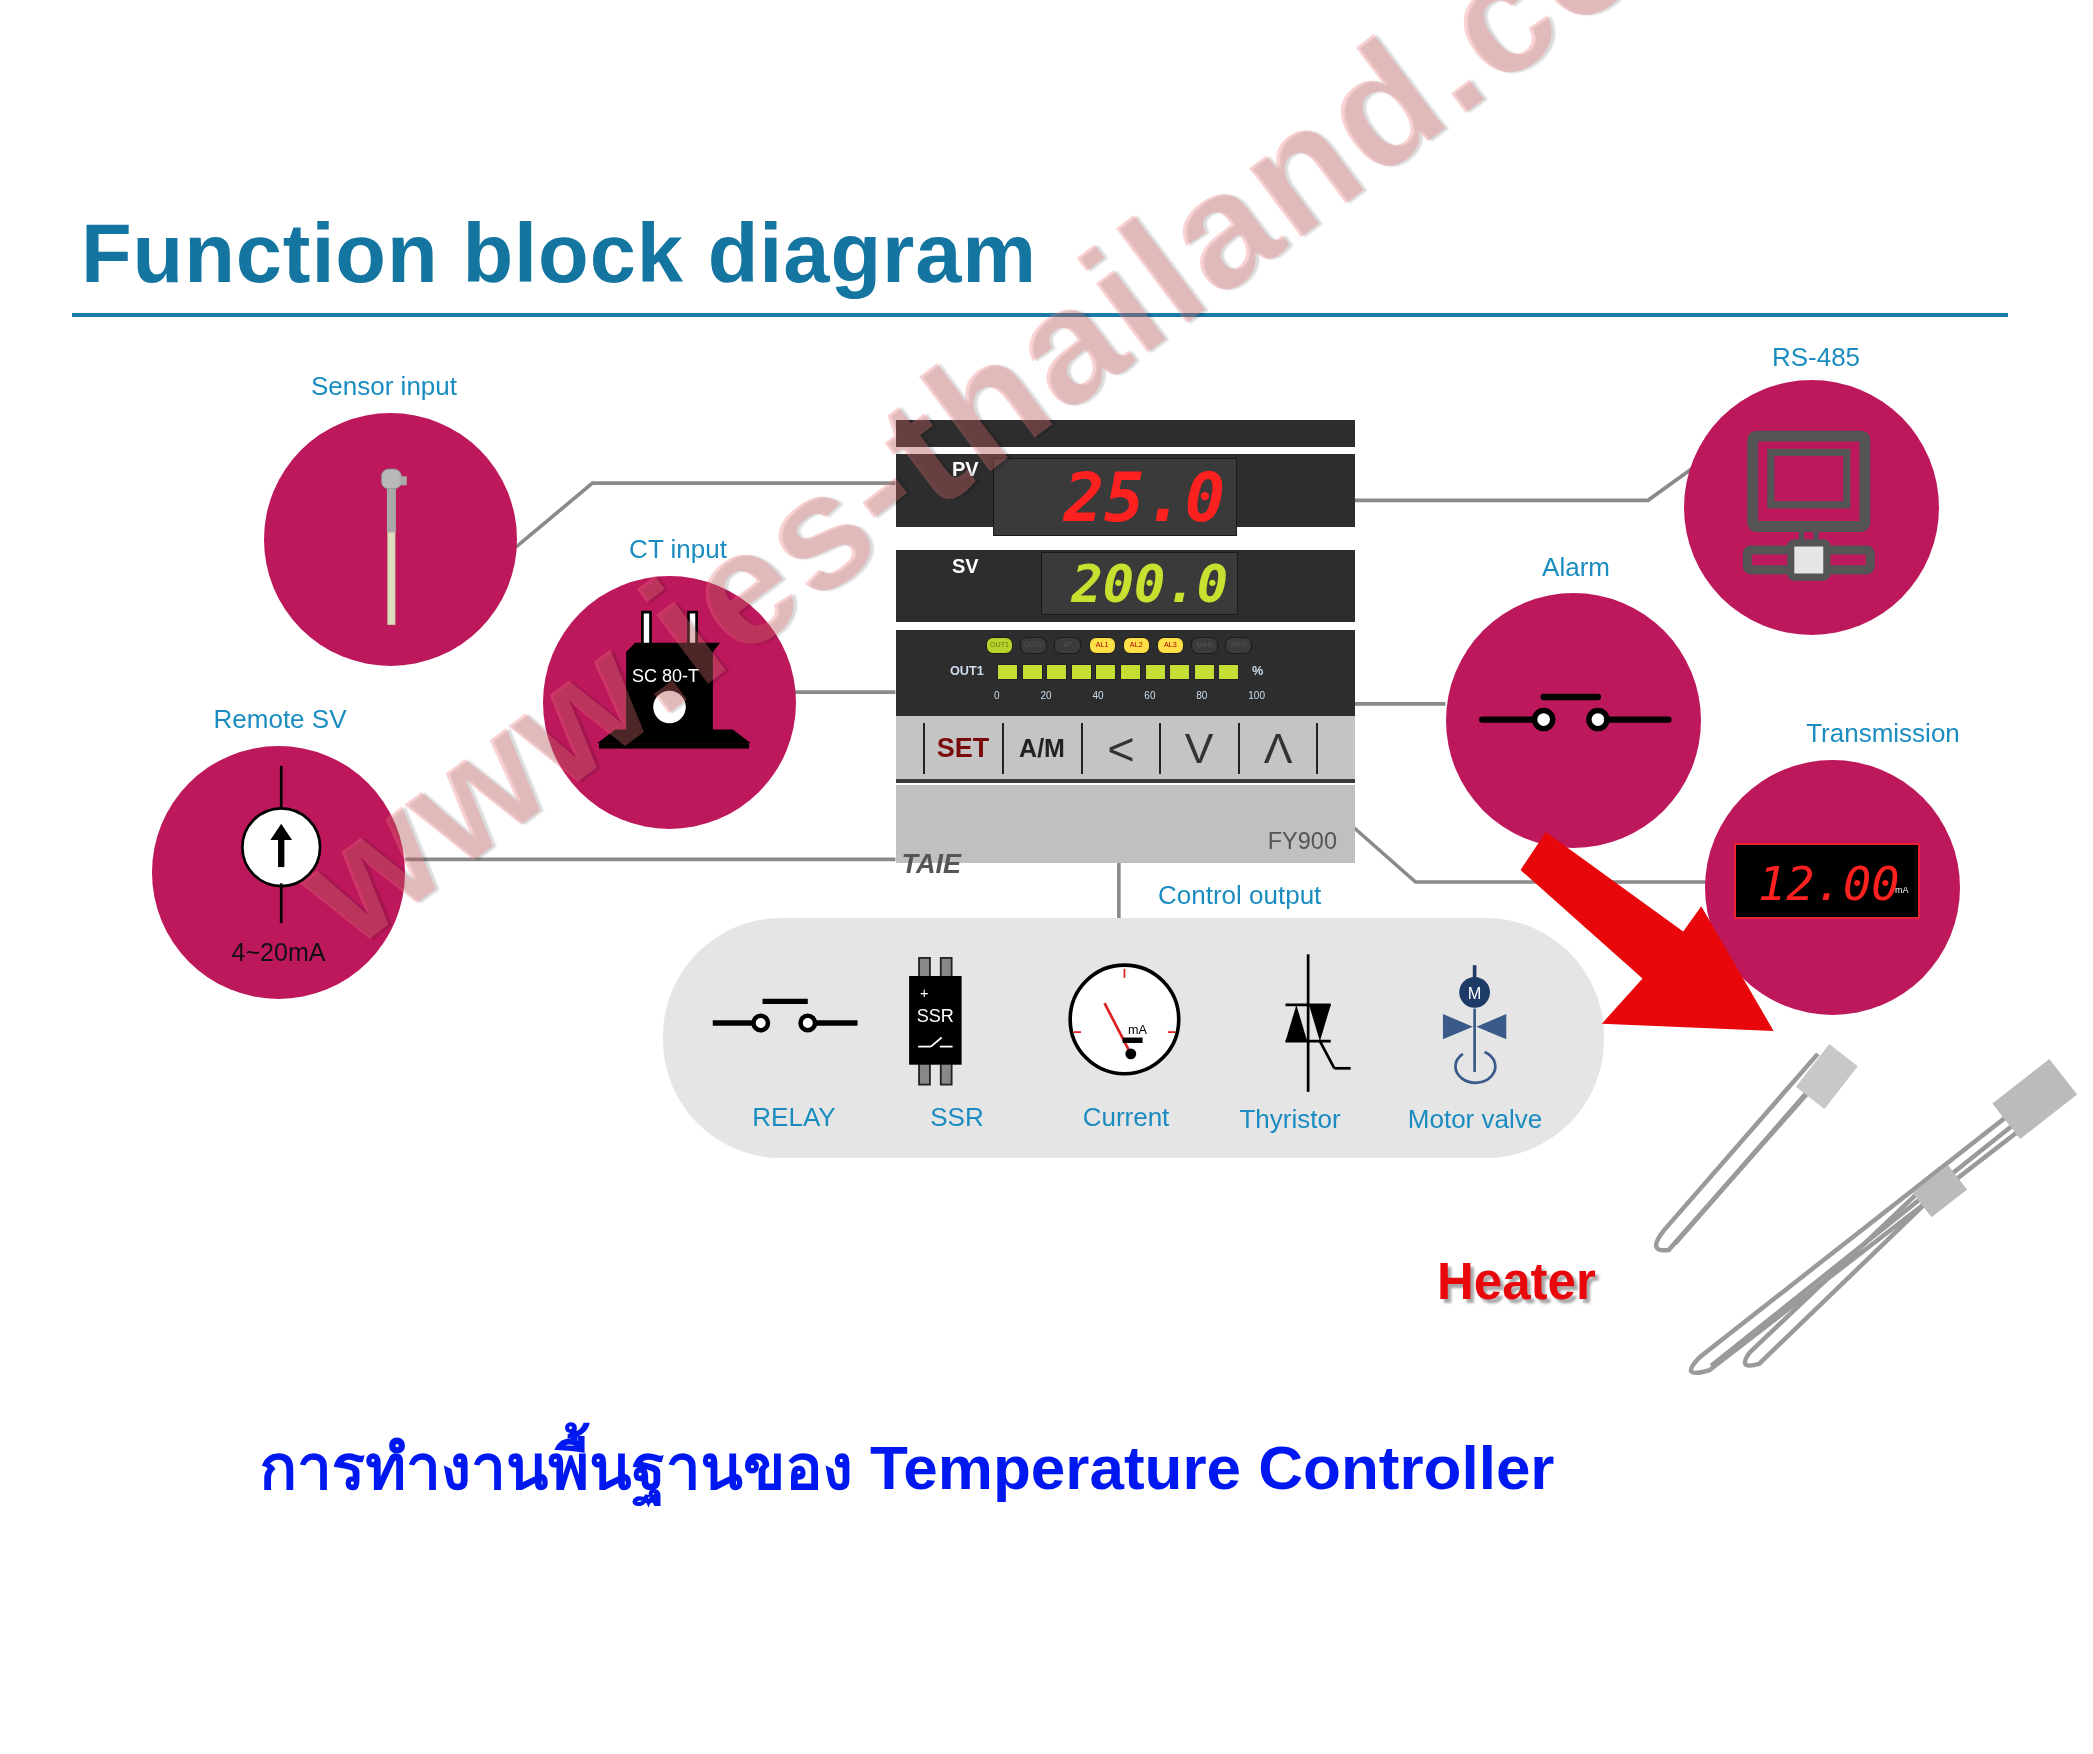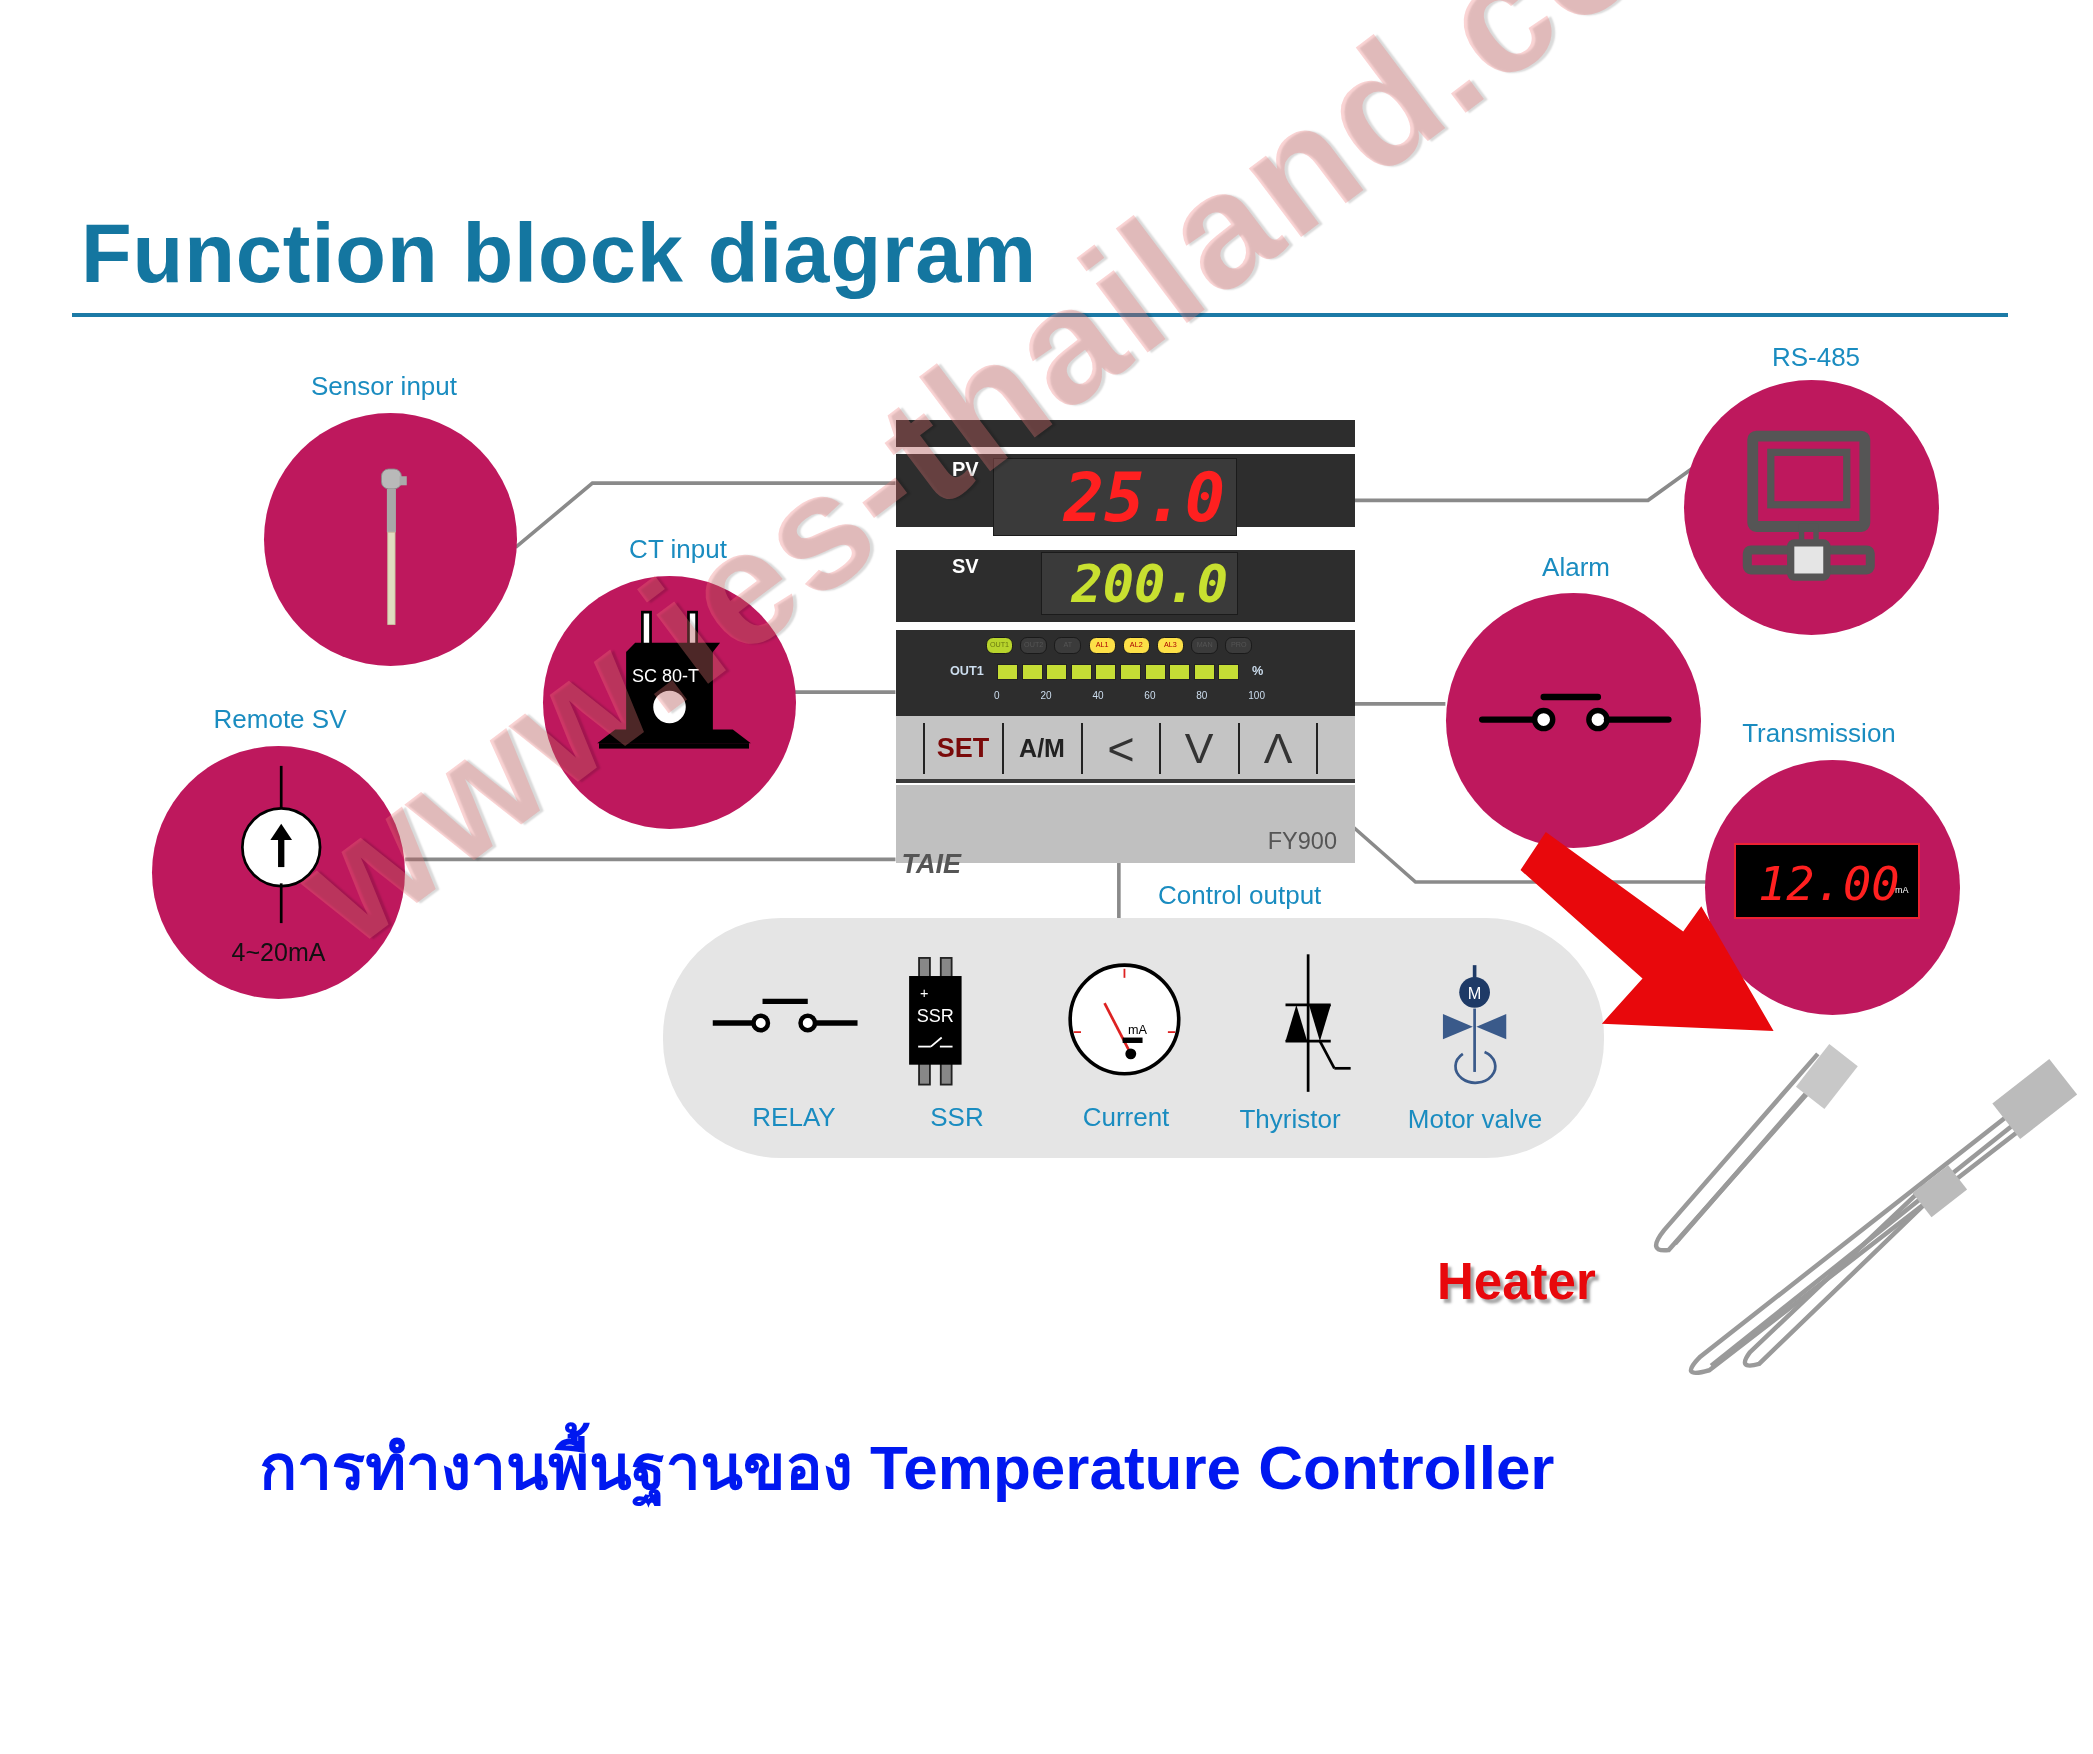--- a/index.html
+++ b/index.html
@@ -156,21 +156,21 @@
 <div class="circle" style="left:1446px;top:593px;width:255px;height:255px;">
   <svg width="255" height="255" viewBox="0 0 282 282">
     <line x1="40" y1="140" x2="98" y2="140" stroke="#000" stroke-width="7" stroke-linecap="round"></line>
     <circle cx="108" cy="140" r="10" fill="#fff" stroke="#000" stroke-width="6"></circle>
     <circle cx="168" cy="140" r="10" fill="#fff" stroke="#000" stroke-width="6"></circle>
     <line x1="178" y1="140" x2="246" y2="140" stroke="#000" stroke-width="7" stroke-linecap="round"></line>
     <line x1="108" y1="115" x2="168" y2="115" stroke="#000" stroke-width="7" stroke-linecap="round"></line>
   </svg>
 </div>
 
-<div class="lbl" style="left:1819px;top:718px;">Transmission</div>
+<div class="lbl" style="left:1883px;top:718px;">Transmission</div>
 <div class="circle" style="left:1705px;top:760px;width:255px;height:255px;">
   <div class="abs" style="left:29px;top:83px;width:186px;height:76px;background:#000;border:2.7px solid #e23;box-sizing:border-box;">
     <span class="abs" style="left:22px;top:11px;color:#ff2020;font-family:'DejaVu Sans Mono',monospace;font-style:italic;font-size:47px;">12.00</span>
     <span class="abs" style="left:159px;top:40px;color:#fff;font-size:9px;">mA</span>
   </div>
 </div>
 
 <div class="abs" style="left:1158px;top:880px;color:#1a8cc0;font-size:26px;">Control output</div>
 <div class="abs panel">
   <svg width="941" height="240" class="abs" style="left:0;top:0;" viewBox="0 0 1040 265">

